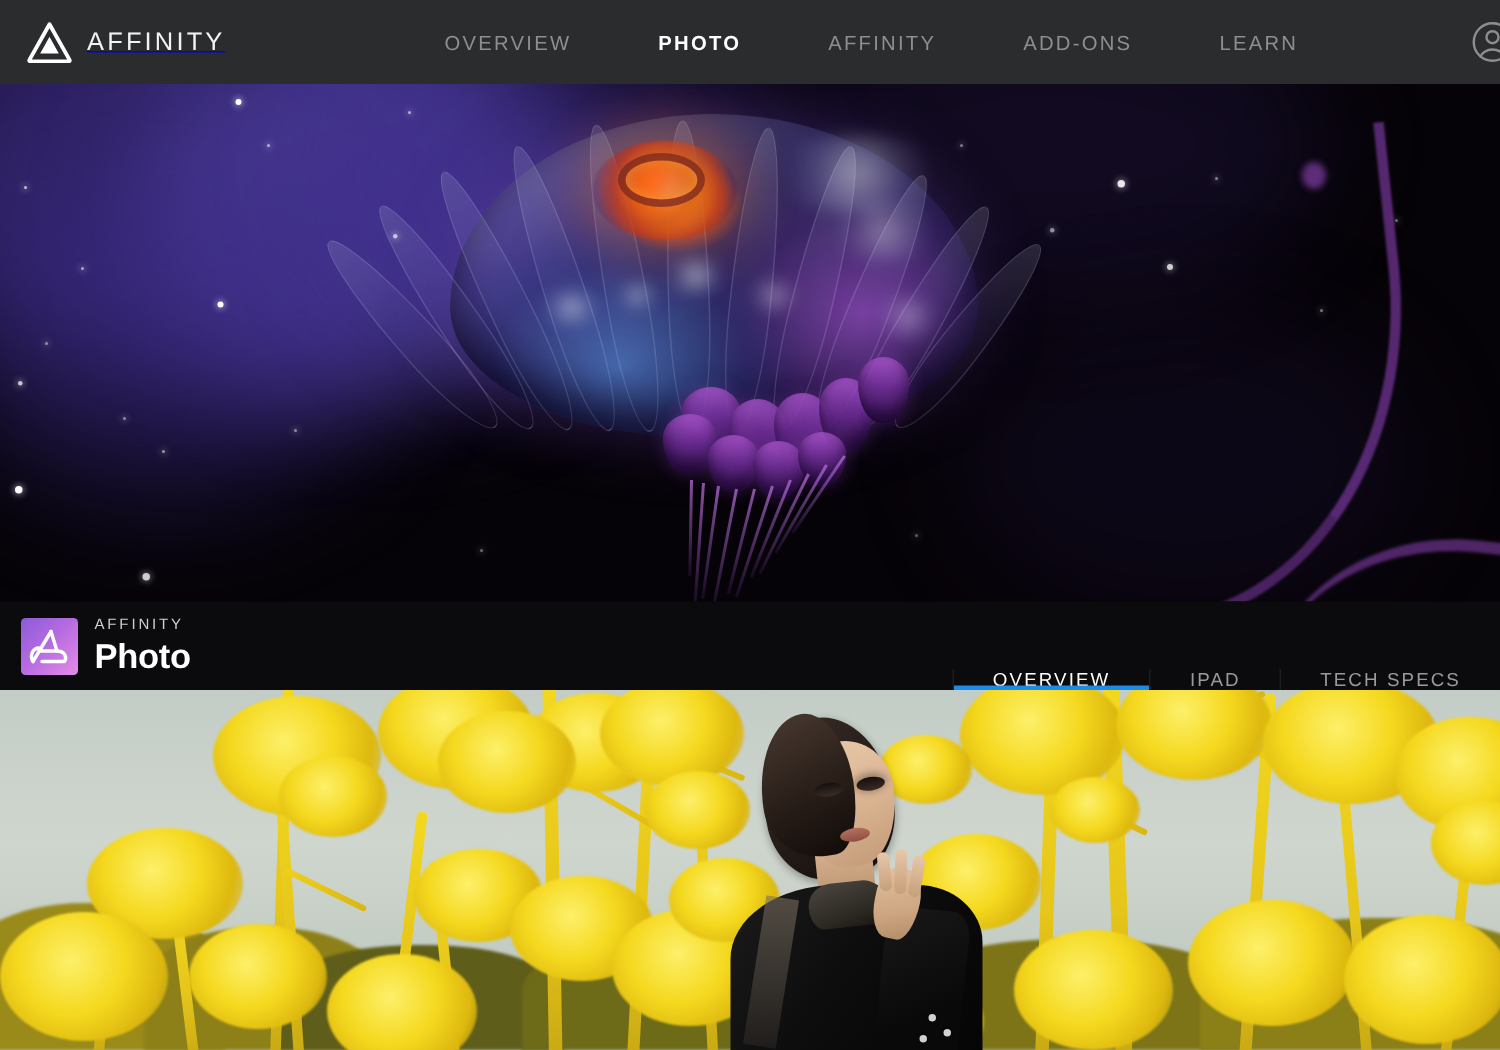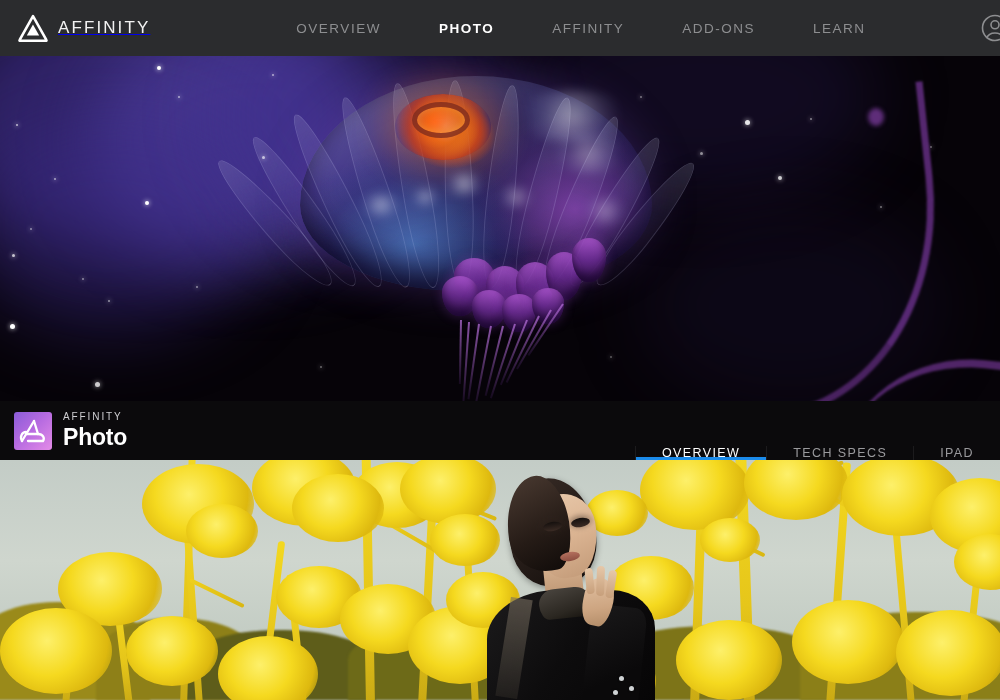--- a/index.html
+++ b/index.html
@@ -407,22 +407,22 @@
         </svg>
       </span>
       <span id="product-names">
         <span id="product-family" style="display:block">AFFINITY</span>
         <span id="product-title" style="display:block">Photo</span>
       </span>
     </div>
 
     <div id="product-tabs">
       <div class="ptab active">OVERVIEW</div>
+      <div class="ptab">IPAD</div>
       <div class="ptab">TECH SPECS</div>
-      <div class="ptab">IPAD</div>
     </div>
   </div>
 
   <div id="photo">
 
     <div class="treeline" style="left:-30px; width:180px; height:98px; background:#9a8a1a;"></div>
     <div class="treeline" style="left:96px;  width:160px; height:82px; background:#8e8018;"></div>
     <div class="treeline" style="left:186px; width:190px; height:70px; background:#5e5d1a;"></div>
     <div class="treeline" style="left:348px; width:210px; height:76px; background:#6d6a18;"></div>
     <div class="treeline" style="left:600px; width:230px; height:74px; background:#7d7418;"></div>

